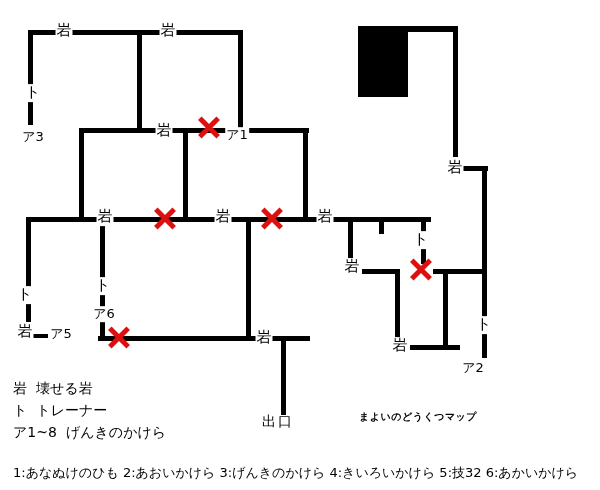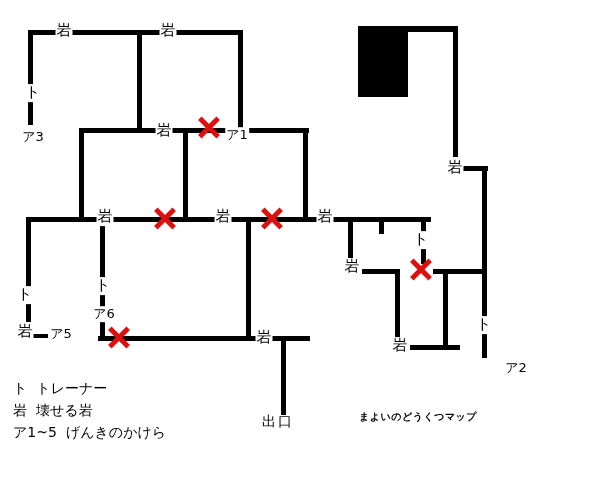--- a/index.html
+++ b/index.html
@@ -72,21 +72,21 @@
       <div class="maplabel" style="left: 352px; top: 267px;">岩</div>
       <div class="maplabel" style="left: 25px; top: 332px;">岩</div>
       <div class="maplabel" style="left: 400px; top: 346px;">岩</div>
       <div class="maplabel" style="left: 264px; top: 338px;">岩</div>
       <div class="maplabel" style="left: 33px; top: 93px;">ト</div>
       <div class="maplabel" style="left: 25px; top: 295px;">ト</div>
       <div class="maplabel" style="left: 103px; top: 286px;">ト</div>
       <div class="maplabel" style="left: 421px; top: 240px;">ト</div>
       <div class="maplabel" style="left: 484px; top: 325px;">ト</div>
       <div class="maplabel itemlabel" style="left: 237px; top: 135px;">ア1</div>
-      <div class="maplabel itemlabel" style="left: 516px; top: 368px; text-align: center;">ア2</div>
+      <div class="maplabel itemlabel" style="left: 473px; top: 368px; text-align: center;">ア2</div>
       <div class="maplabel itemlabel" style="left: 33px; top: 137px;">ア3</div>
       <div class="maplabel itemlabel" style="left: 61px; top: 334px;">ア5</div>
       <div class="maplabel itemlabel" style="left: 104px; top: 314px;">ア6</div>
       <div class="xmark" style="left: 209px; top: 128px;">
         <i class="a" style="background: rgb(221, 16, 16);"></i>
         <i class="b" style="background: rgb(221, 16, 16);"></i>
       </div>
       <div class="xmark" style="left: 165px; top: 219px;">
         <i class="a" style="background: rgb(221, 16, 16);"></i>
         <i class="b" style="background: rgb(221, 16, 16);"></i>
@@ -108,18 +108,19 @@
   <div class="girl-box">
     
     
   </div>
 
   <div class="exit-label">出口</div>
 
   <div class="map-title">まよいのどうくつマップ</div>
 
   <div id="legend">
+      <div class="legend-row"><span class="sym">岩</span><span>壊せる岩</span></div>
       <div class="legend-row"><span class="sym">ト</span><span>トレーナー</span></div>
-      <div class="legend-row"><span class="sym">岩</span><span>壊せる岩</span></div>
-      <div class="legend-row"><span class="sym">ア1~5</span><span>げんきのかけら</span></div>
+      <div class="legend-row"><span class="sym">ア1~8</span><span>げんきのかけら</span></div>
     </div>
 
+  <div id="items-line">1:あなぬけのひも 2:あおいかけら 3:げんきのかけら 4:きいろいかけら 5:技32 6:あかいかけら</div>
 </div>
 
 </body></html>

